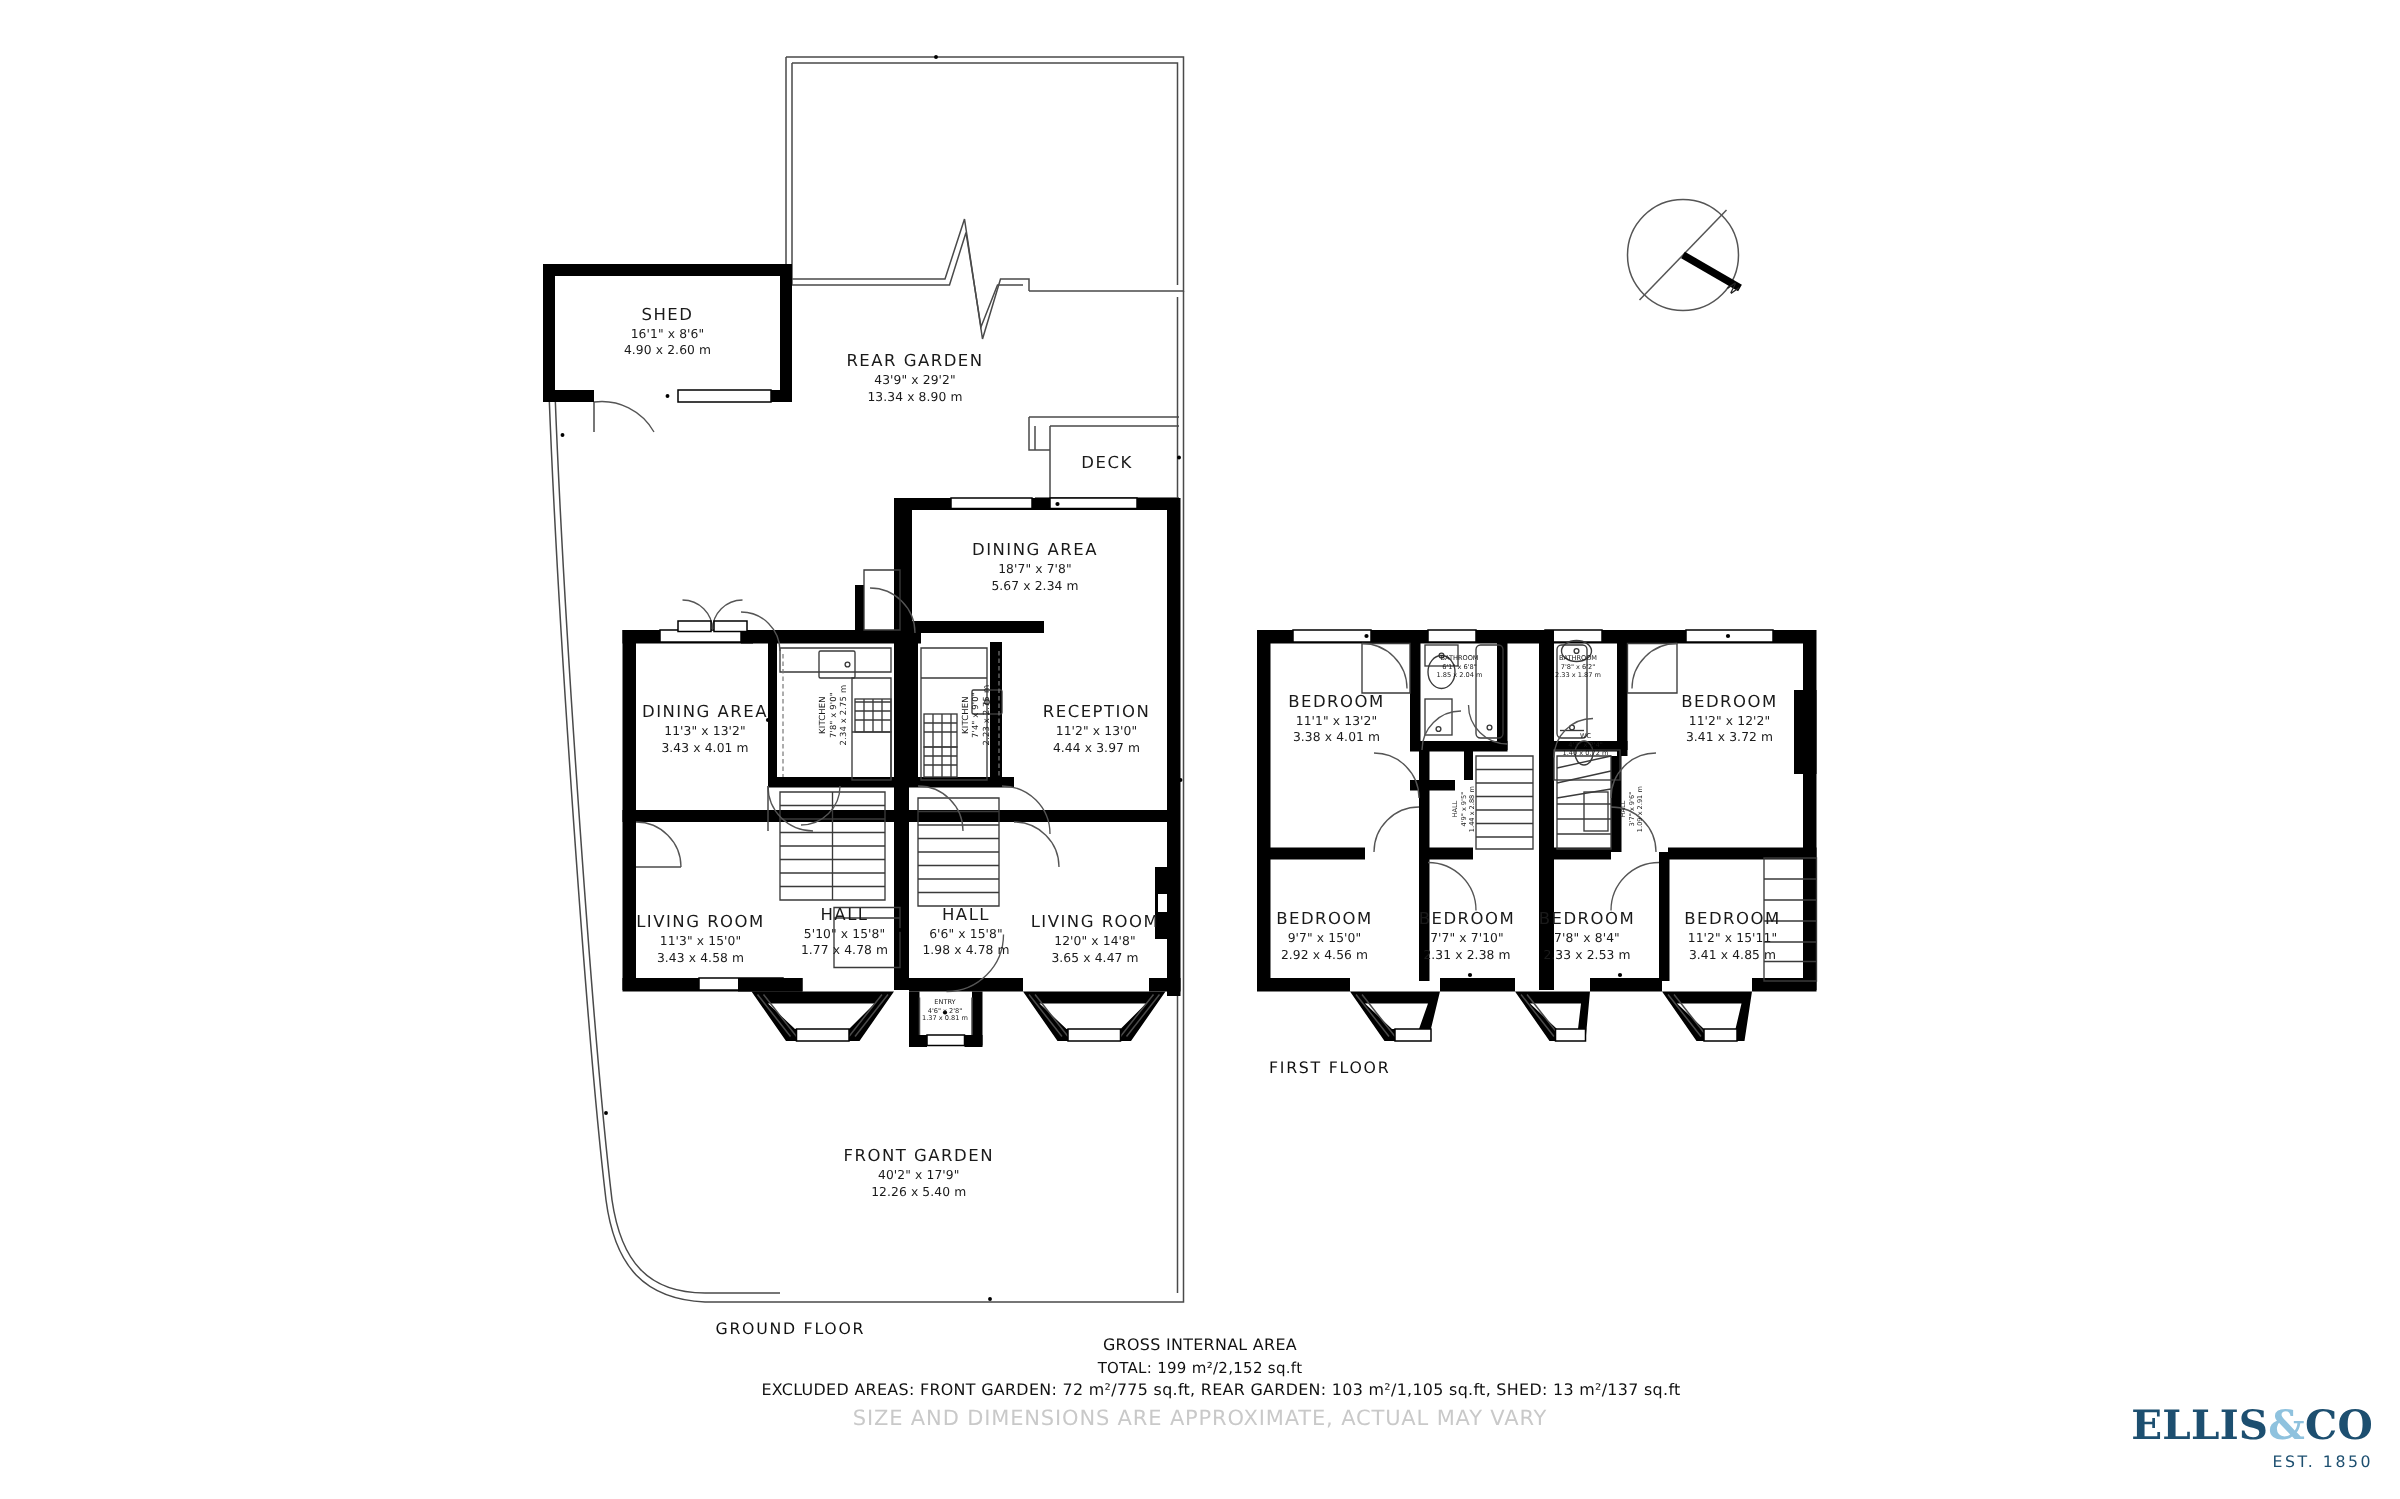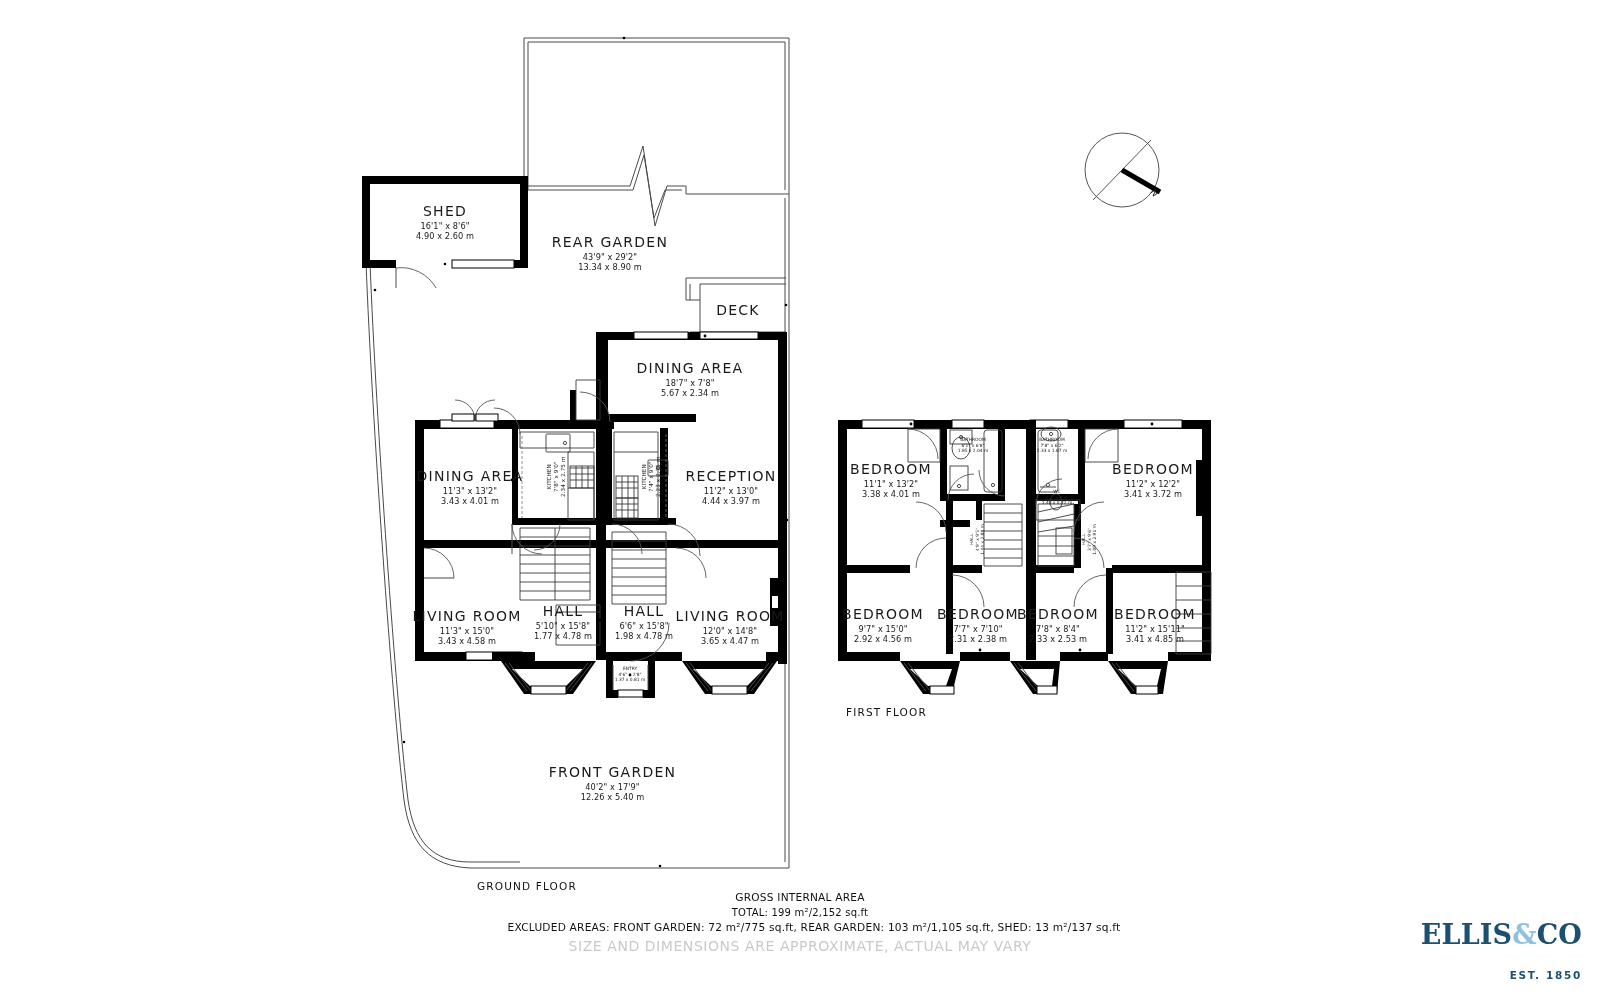--- a/index.html
+++ b/index.html
@@ -7,21 +7,21 @@
     width:1600px;height:999px;position:relative;overflow:hidden;
     font-family:"DejaVu Sans","Liberation Sans",sans-serif;
     color:#111111;
   }
   #stage{position:absolute;inset:0;width:1600px;height:999px;}
   svg#plan{position:absolute;left:0;top:0;width:1600px;height:999px;}
 
   
   .lbl{position:absolute;text-align:center;line-height:1.28;white-space:nowrap;
        color:#1a1a1a;letter-spacing:.02em;}
-  .lbl .nm{font-size:14px;letter-spacing:.09em;}
+  .lbl .nm{font-size:11px;letter-spacing:.09em;}
   .lbl .d1,.lbl .d2{font-size:8.2px;letter-spacing:.01em;}
   .lbl.tiny .nm,.lbl.tiny .d1,.lbl.tiny .d2{font-size:5.6px;letter-spacing:.02em;}
   .lbl.micro .nm,.lbl.micro .d1,.lbl.micro .d2{font-size:4.4px;letter-spacing:0;}
   .lbl.rot{transform-origin:50% 50%;}
   .lbl.rot90{transform:rotate(-90deg);}
 
   .floorname{position:absolute;font-size:10.5px;letter-spacing:.11em;color:#111;}
 
   #gia{position:absolute;left:0;right:0;text-align:center;line-height:1.48;}
   #gia .g1{font-size:10.6px;letter-spacing:.02em;color:#111;}
@@ -29,21 +29,21 @@
   #gia .g3{font-size:10.6px;letter-spacing:.02em;color:#111;}
   #gia .g4{font-size:10.6px;letter-spacing:.02em;color:#111;padding-left:28px;}
   #gia .g5{font-size:14px;letter-spacing:.04em;color:#c9c9c9;}
 
   
   #brand{position:absolute;right:18px;bottom:18px;text-align:right;}
   #brand .bmain{font-family:"DejaVu Serif","Liberation Serif",serif;
      font-size:27px;font-weight:700;letter-spacing:.005em;color:#1d4f70;line-height:1;}
   #brand .bamp{color:#8fc2de;font-weight:700;}
   #brand .best{font-size:10.5px;letter-spacing:.16em;color:#1d4f70;
-     margin-top:21px;font-family:"DejaVu Sans","Liberation Sans",sans-serif;font-weight:700;text-align:right;}
+     margin-top:5px;font-family:"DejaVu Sans","Liberation Sans",sans-serif;font-weight:400;text-align:right;}
 
   
   .compass-n{position:absolute;font-size:9px;letter-spacing:.04em;color:#222;
      transform:rotate(55deg);transform-origin:50% 50%;}
 </style>
 </head>
 <body>
 
 <div id="stage">
 

